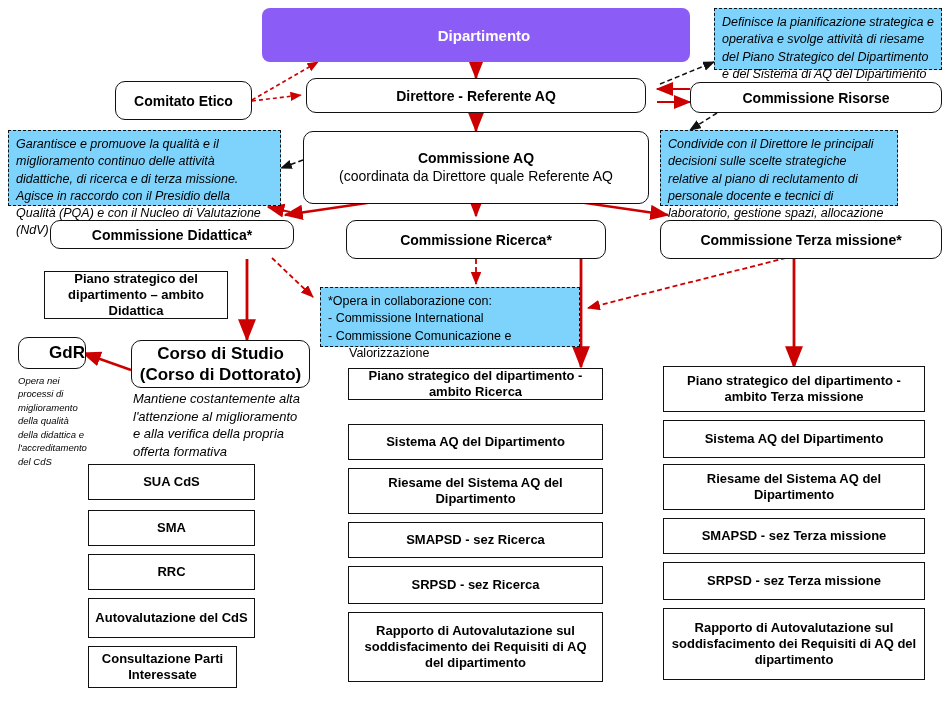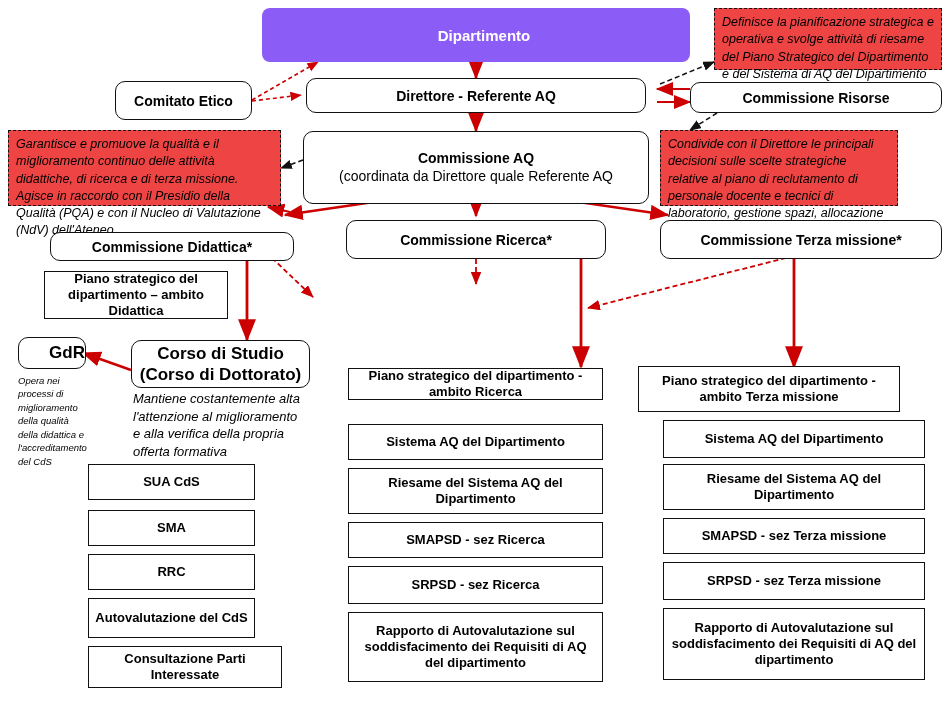--- a/index.html
+++ b/index.html
@@ -8,21 +8,21 @@
   #edges{position:absolute;left:0;top:0;width:952px;height:714px;pointer-events:none;}
   .node{position:absolute;box-sizing:border-box;display:flex;align-items:center;justify-content:center;text-align:center;}
   
   .banner{background:#8b5cf6;color:#ffffff;border-radius:8px;font-weight:bold;font-size:15px;padding-left:16px;}
   
   .rbox{background:#ffffff;border:1.6px solid #111;border-radius:10px;font-weight:bold;font-size:14px;color:#000;}
   .rbox .sub{font-weight:normal;}
   
   .sbox{background:#ffffff;border:1.6px solid #111;font-weight:bold;font-size:13px;color:#000;padding:14px 6px;line-height:1.25;}
   
-  .note{background:#ef4444;border:1.4px dashed #111;font-style:italic;font-size:12.5px;color:#000;
+  .note{background:#7dd3fc;border:1.4px dashed #111;font-style:italic;font-size:12.5px;color:#000;
         text-align:left;display:block;padding:5px 7px;line-height:1.38;box-sizing:border-box;}
   .note.plain{font-style:normal;}
   
   .freetext{position:absolute;font-style:italic;font-size:13px;line-height:1.35;color:#000;text-align:left;}
   .freetext.tiny{font-size:9.5px;line-height:1.42;}
   .title-2l{line-height:1.25;}
 </style>
 </head>
 <body>
 
@@ -105,36 +105,42 @@
 
   <div class="note" style="position:absolute;left:8px;top:130px;width:273px;height:76px;">
     <span>Garantisce e promuove la qualità e il miglioramento continuo delle attività didattiche, di ricerca e di terza missione. Agisce in raccordo con il Presidio della Qualità (PQA) e con il Nucleo di Valutazione (NdV) dell'Ateneo</span>
   </div>
 
   <div class="node rbox title-2l" style="left:303px;top:131px;width:346px;height:73px;flex-direction:column;">
     <span>Commissione AQ</span>
     <span class="sub">(coordinata da Direttore quale Referente AQ</span>
   </div>
 
-  <div class="node rbox" style="left:50px;top:232px;width:244px;height:29px;">
+  <div class="node rbox" style="left:50px;top:220px;width:244px;height:29px;">
     <span>Commissione Didattica*</span>
   </div>
 
   <div class="node rbox" style="left:346px;top:220px;width:260px;height:39px;">
     <span>Commissione Ricerca*</span>
   </div>
 
   <div class="node rbox" style="left:660px;top:220px;width:282px;height:39px;">
     <span>Commissione Terza missione*</span>
   </div>
 
   <div class="node sbox" style="left:44px;top:271px;width:184px;height:48px;">
     <span>Piano strategico del dipartimento – ambito Didattica</span>
   </div>
 
+  <div class="note plain" style="position:absolute;left:320px;top:287px;width:260px;height:60px;font-size:12.5px;">
+    <div>*Opera in collaborazione con:</div>
+    <div>- Commissione International</div>
+    <div>-    Commissione Comunicazione e</div>
+    <div style="padding-left:21px;">Valorizzazione</div>
+  </div>
 
   <div class="node rbox" style="left:18px;top:337px;width:68px;height:32px;font-size:17px;justify-content:flex-end;">
     <span>GdR</span>
   </div>
 
   <div class="freetext tiny" style="left:18px;top:374px;width:70px;">
     <span>Opera nei processi di miglioramento della qualità della didattica e l'accreditamento del CdS</span>
   </div>
 
   <div class="node rbox title-2l" style="left:131px;top:340px;width:179px;height:48px;flex-direction:column;font-size:17px;">
@@ -152,21 +158,21 @@
       </div>
       <div class="node sbox" style="left: 88px; top: 510px; width: 167px; height: 36px;">
         <span>SMA</span>
       </div>
       <div class="node sbox" style="left: 88px; top: 554px; width: 167px; height: 36px;">
         <span>RRC</span>
       </div>
       <div class="node sbox" style="left: 88px; top: 598px; width: 167px; height: 40px;">
         <span>Autovalutazione del CdS</span>
       </div>
-      <div class="node sbox" style="left: 88px; top: 646px; width: 194px; height: 42px;">
+      <div class="node sbox" style="left: 88px; top: 646px; width: 149px; height: 42px;">
         <span>Consultazione Parti Interessate</span>
       </div>
     </div>
 
   <div id="ricCol">
       <div class="node sbox" style="left: 348px; top: 368px; width: 255px; height: 32px;">
         <span>Piano strategico del dipartimento - ambito Ricerca</span>
       </div>
       <div class="node sbox" style="left: 348px; top: 424px; width: 255px; height: 36px;">
         <span>Sistema AQ del Dipartimento</span>
@@ -179,21 +185,21 @@
       </div>
       <div class="node sbox" style="left: 348px; top: 566px; width: 255px; height: 38px;">
         <span>SRPSD - sez Ricerca</span>
       </div>
       <div class="node sbox" style="left: 348px; top: 612px; width: 255px; height: 70px;">
         <span>Rapporto di Autovalutazione sul soddisfacimento dei Requisiti di AQ del dipartimento</span>
       </div>
     </div>
 
   <div id="terCol">
-      <div class="node sbox" style="left: 638px; top: 366px; width: 262px; height: 46px;">
+      <div class="node sbox" style="left: 663px; top: 366px; width: 262px; height: 46px;">
         <span>Piano strategico del dipartimento - ambito Terza missione</span>
       </div>
       <div class="node sbox" style="left: 663px; top: 420px; width: 262px; height: 38px;">
         <span>Sistema AQ del Dipartimento</span>
       </div>
       <div class="node sbox" style="left: 663px; top: 464px; width: 262px; height: 46px;">
         <span>Riesame del Sistema AQ del Dipartimento</span>
       </div>
       <div class="node sbox" style="left: 663px; top: 518px; width: 262px; height: 36px;">
         <span>SMAPSD - sez Terza missione</span>

